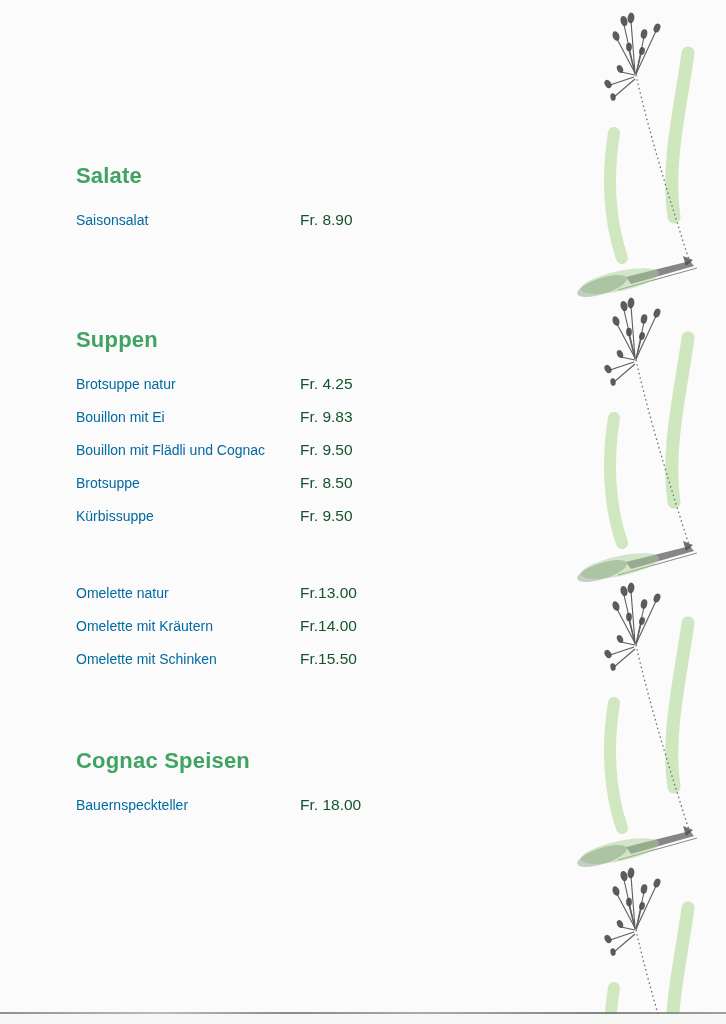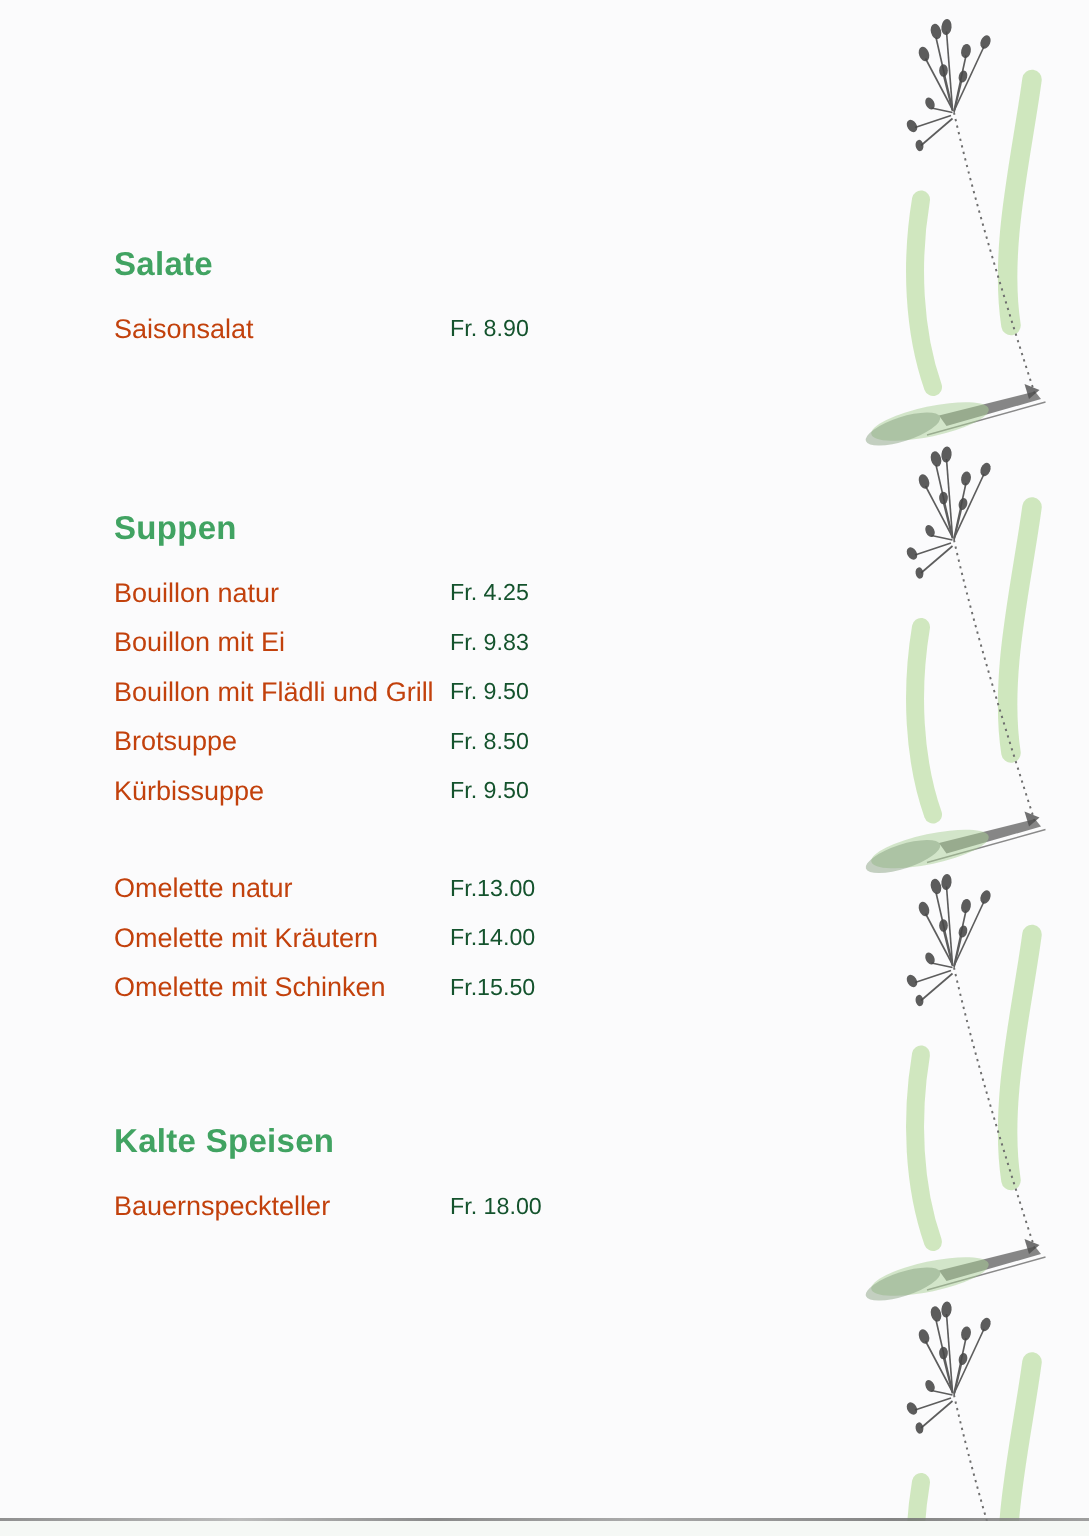--- a/index.html
+++ b/index.html
@@ -17,21 +17,21 @@
   .section-title{
     margin:0 0 14px 0;
     font-size:22px;line-height:26px;font-weight:700;
     color:#41a362;letter-spacing:.2px;
   }
   .row{
     position:relative;height:33px;
     display:flex;align-items:center;
   }
   .item-name{
-    font-size:18px;color:#c2410c;white-space:nowrap;text-align:center;
+    font-size:14px;color:#0369a1;white-space:nowrap;text-align:center;
   }
   .item-price{
     position:absolute;left:224px;top:0;height:33px;
     display:flex;align-items:center;
     font-size:15.5px;color:#14532d;white-space:nowrap;
   }
   .decoration{
     position:absolute;left:560px;top:0;width:166px;height:1024px;
   }
   .scan-edge{
@@ -52,32 +52,32 @@
   <div class="menu">
 
     <div class="section" style="top:0;">
       <h2 class="section-title">Salate</h2>
       <div class="row">
         <span class="item-name">Saisonsalat</span>
         <span class="item-price">Fr. 8.90</span>
       </div>
     </div>
 
-    <div class="section" style="top:176px;">
+    <div class="section" style="top:164px;">
       <h2 class="section-title">Suppen</h2>
       <div class="row">
-        <span class="item-name">Bouillon natur</span>
+        <span class="item-name">Brotsuppe natur</span>
         <span class="item-price">Fr. 4.25</span>
       </div>
       <div class="row">
         <span class="item-name">Bouillon mit Ei</span>
         <span class="item-price">Fr. 9.83</span>
       </div>
       <div class="row">
-        <span class="item-name">Bouillon mit Flädli und Grill</span>
+        <span class="item-name">Bouillon mit Flädli und Cognac</span>
         <span class="item-price">Fr. 9.50</span>
       </div>
       <div class="row">
         <span class="item-name">Brotsuppe</span>
         <span class="item-price">Fr. 8.50</span>
       </div>
       <div class="row">
         <span class="item-name">Kürbissuppe</span>
         <span class="item-price">Fr. 9.50</span>
       </div>
@@ -92,21 +92,21 @@
         <span class="item-name">Omelette mit Kräutern</span>
         <span class="item-price">Fr.14.00</span>
       </div>
       <div class="row">
         <span class="item-name">Omelette mit Schinken</span>
         <span class="item-price">Fr.15.50</span>
       </div>
     </div>
 
     <div class="section" style="top:585px;">
-      <h2 class="section-title">Kalte Speisen</h2>
+      <h2 class="section-title">Cognac Speisen</h2>
       <div class="row">
         <span class="item-name">Bauernspeckteller</span>
         <span class="item-price">Fr. 18.00</span>
       </div>
     </div>
 
   </div>
 
   <svg class="decoration" viewBox="0 0 166 1024" width="166" height="1024" aria-hidden="true">
     <defs>

